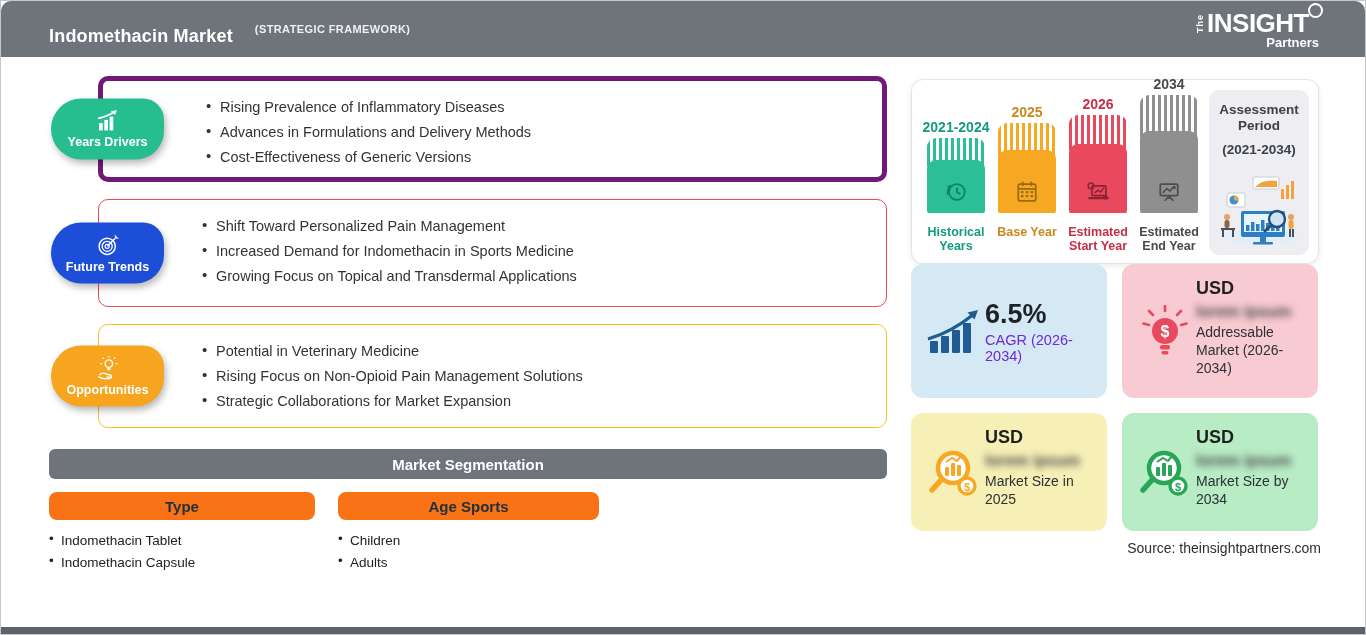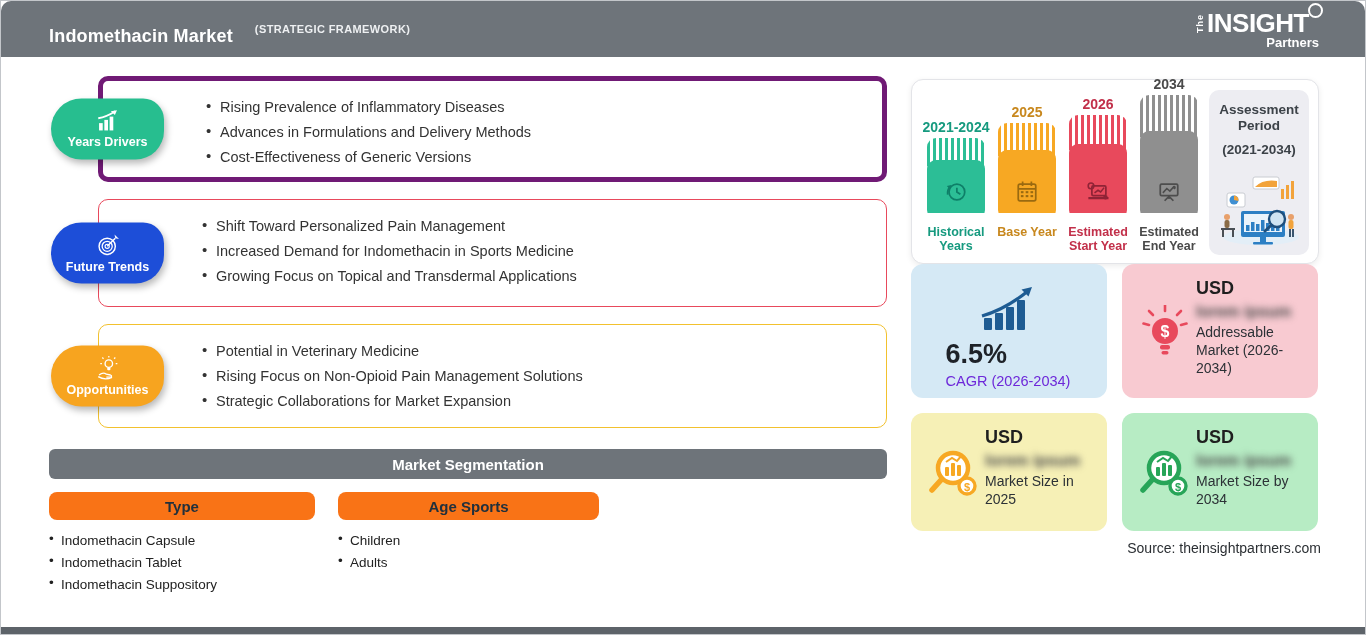--- a/index.html
+++ b/index.html
@@ -73,21 +73,21 @@
   .h-1 { height:81px; } .h-2 { height:96px; } .h-3 { height:104px; } .h-4 { height:124px; }
   .assess { width:100px; margin-left:10px; background:#ededf2; border-radius:10px; padding:12px 6px 8px;
             display:flex; flex-direction:column; align-items:center; }
   .assess-title { font-size:13.5px; font-weight:bold; color:#3c4248; text-align:center; line-height:1.2; }
   .assess-range { font-size:13.5px; font-weight:bold; color:#3c4248; margin-top:8px; }
   .assess-illu { margin-top:auto; }
 
   .outlook-title { font-size:21px; font-weight:bold; color:#1f242b; margin:30px 0 14px 0; }
   .cards { display:flex; flex-wrap:wrap; gap:15px; width:410px; }
   .card { border-radius:12px; width:196px; padding:14px 14px 12px 12px; display:flex; }
-  .card-blue  { background:#d5e9f5; height:134px; align-items:center;flex-direction:column; }
+  .card-blue  { background:#d5e9f5; height:134px; align-items:center; }
   .card-pink  { background:#f8cad1; height:134px; }
   .card-yellow{ background:#f6f0b6; height:118px; }
   .card-green { background:#b7ecc4; height:118px; }
   .card-icn { flex:0 0 62px; display:flex; align-items:center; justify-content:center; }
   .card-txt { flex:1; }
   .cagr-val { font-size:27px; font-weight:bold; color:#1e2228; line-height:1.1; }
   .cagr-lbl { font-size:14.5px; color:#6d28d9; margin-top:3px; }
   .usd { font-size:18px; font-weight:bold; color:#1f1f1f; }
   .blurred { font-size:16px; font-weight:bold; color:#4a4a4a; filter:blur(3.5px); margin:4px 0 2px; }
   .card-lbl { font-size:14px; color:#2c3136; line-height:1.3; }
@@ -179,23 +179,22 @@
     </div>
 
     <div class="seg-bar">
       <span class="seg-bar-title">Market Segmentation</span>
     </div>
 
     <div class="seg-cols">
       <div class="seg-col1">
         <div class="seg-pill">Type</div>
         <ul class="seg-list">
+          <li>Indomethacin Tablet</li>
           <li>Indomethacin Capsule</li>
-          <li>Indomethacin Tablet</li>
-          <li>Indomethacin Suppository</li>
         </ul>
       </div>
       <div class="seg-col2">
         <div class="seg-pill">Age Sports</div>
         <ul class="seg-list">
           <li>Children</li>
           <li>Adults</li>
         </ul>
       </div>
     </div>

